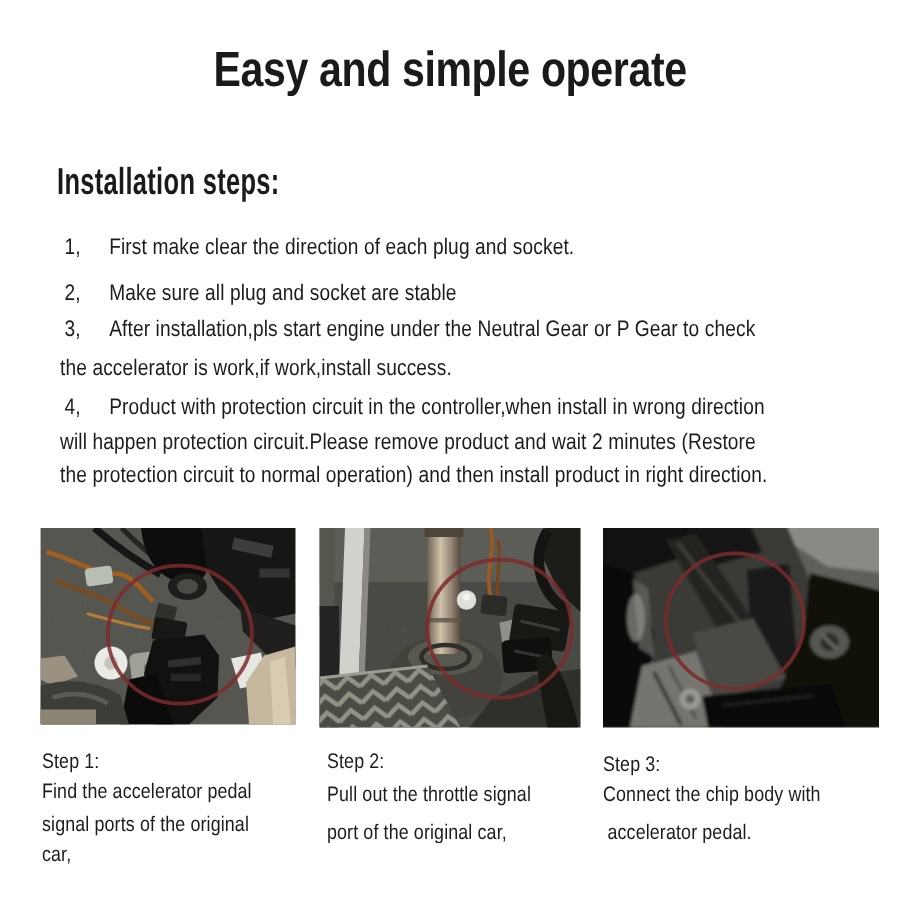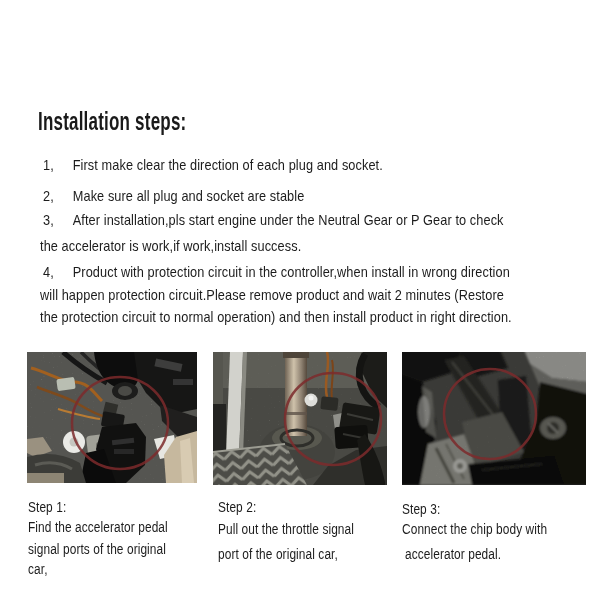--- a/index.html
+++ b/index.html
@@ -27,20 +27,23 @@
     transform:scaleX(0.85); transform-origin:0 0; white-space:nowrap; letter-spacing:0.1px;
   }
   figure.photo { position:absolute; margin:0; padding:0; line-height:0; }
   figure.photo svg { display:block; }
 </style>
 </head>
 <body>
 
 <div class="page">
 
+  <div class="title-row">
+    <span class="title">Easy and simple operate</span>
+  </div>
 
   <div class="heading">Installation steps:</div>
 
   <div class="body-line" style="left:43px; top:157px">
     <span class="num">1,</span><span>First make clear the direction of each plug and socket.</span>
   </div>
   <div class="body-line" style="left:43px; top:188px">
     <span class="num">2,</span><span>Make sure all plug and socket are stable</span>
   </div>
   <div class="body-line" style="left:43px; top:212px">

